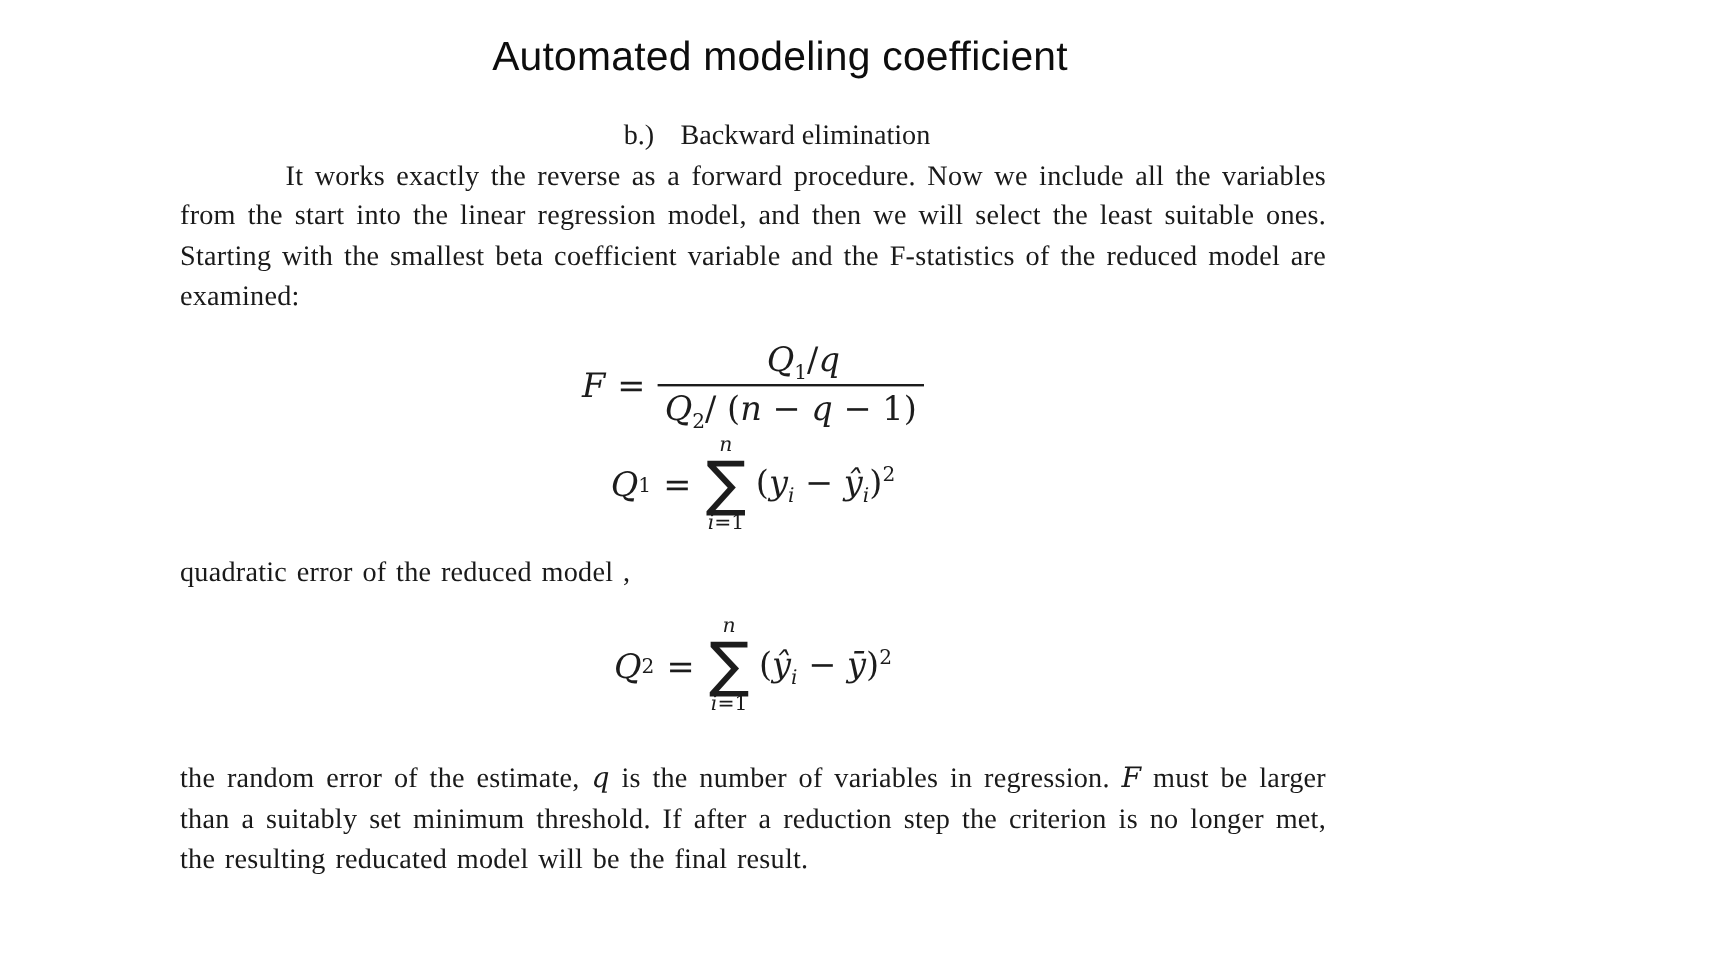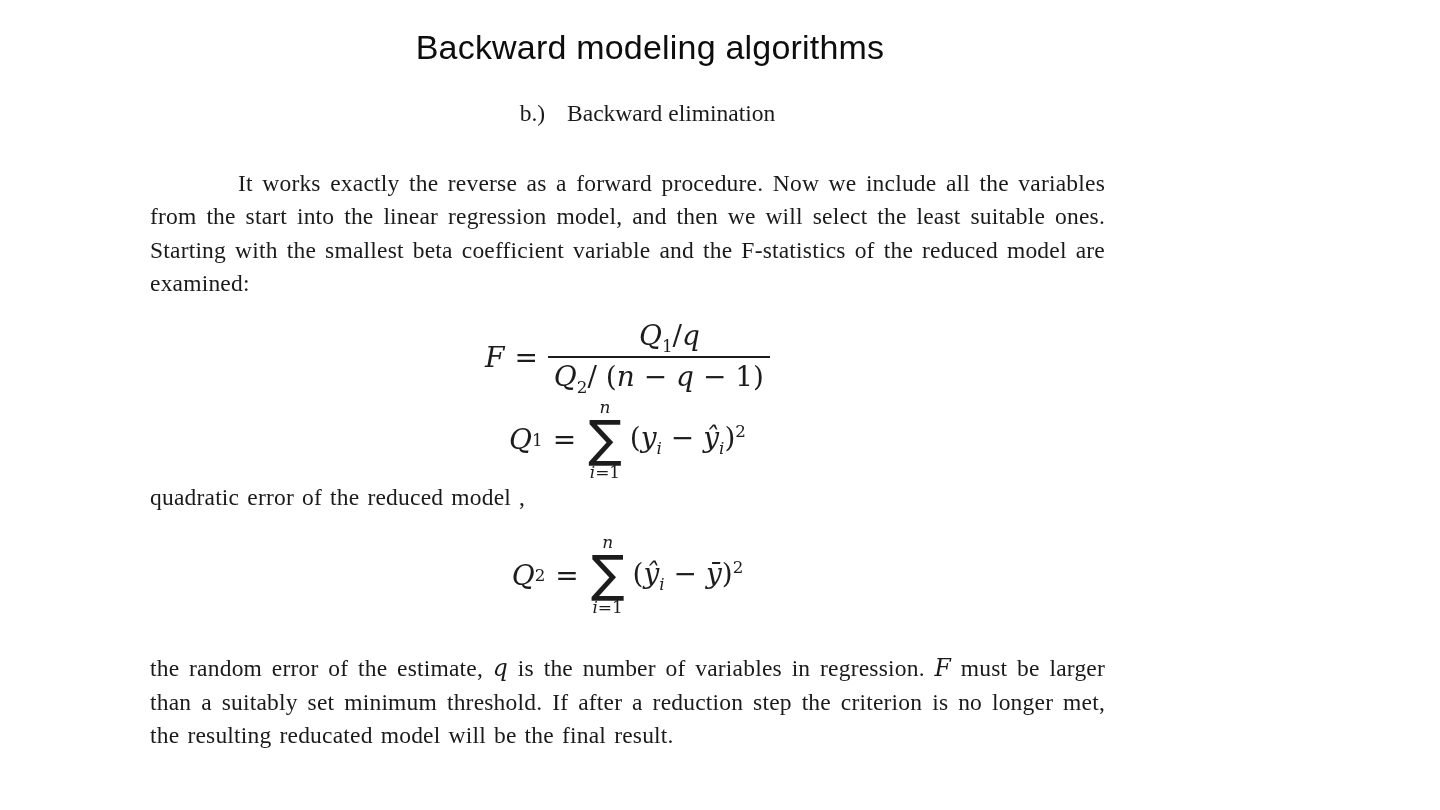--- a/index.html
+++ b/index.html
@@ -14,21 +14,21 @@
 
   .content {
     position:absolute; left:150px; top:97px; width:955px;
     font-size:23.5px; line-height:33.5px;
   }
 
   .heading { white-space:nowrap;text-align:center; }
   .heading .hlabel { margin-left:40px; }
   .heading .htext  { margin-left:16px; }
 
-  .para { text-align:justify; word-spacing:2px; letter-spacing:0.2px;margin-top:36px; }
+  .para { text-align:justify; word-spacing:2px; letter-spacing:0.2px; }
   .indent { text-indent:88px; }
 
   .ivar { font-style:italic; font-family:"DejaVu Serif", serif; }
 
   
   .formula { font-family:"DejaVu Serif", serif; font-size:28px; line-height:normal; color:#1c1c1c; }
   .mvar { font-style:italic; }
   .mrel { margin:0 10px; }
   .mup  { font-style:normal; }
   sub.msub { font-size:0.6em; font-style:normal; }
@@ -42,27 +42,27 @@
   .fbar { display:block; width:100%; height:0; border-top:2px solid #1c1c1c; }
 
   .sum-row { display:flex; justify-content:center; align-items:center; }
   .sum-row.q1 { margin-top:2px; }
   .sum-row.q2 { margin-top:20px; }
   .sig { display:inline-flex; flex-direction:column; align-items:center; line-height:1; margin:0 8px 0 2px; }
   .sig .lim { font-size:17px; }
   .sig .sigma { font-family:"DejaVu Sans","DejaVu Serif",sans-serif; font-size:50px; line-height:0.8; padding:3px 0 5px; font-style:normal; }
 
   .where { margin-top:28px; margin-left:88px; }
-  .caption { margin-top:0; }
+  .caption { margin-top:16px; }
   .closing { margin-top:36px; }
 </style>
 </head>
 <body>
 
-<h1 class="title">Backward modeling algorithms</h1>
+<h1 class="title">Automated modeling coefficient</h1>
 
 <div class="content">
 
   <div class="heading">
     <span class="hlabel">b.)</span>
     <span class="htext">Backward elimination</span>
   </div>
 
   <p class="para indent">It works exactly the reverse as a forward procedure. Now we include all the variables from the start into the linear regression model, and then we will select the least suitable ones. Starting with the smallest beta coefficient variable and the F-statistics of the reduced model are examined:</p>
 

